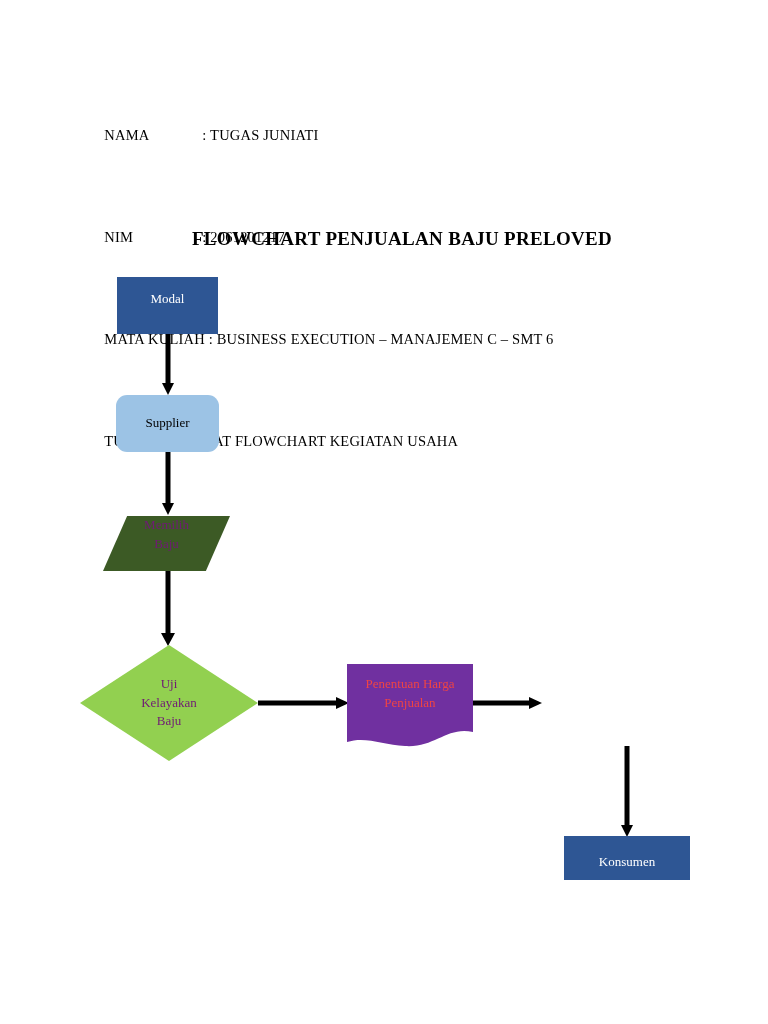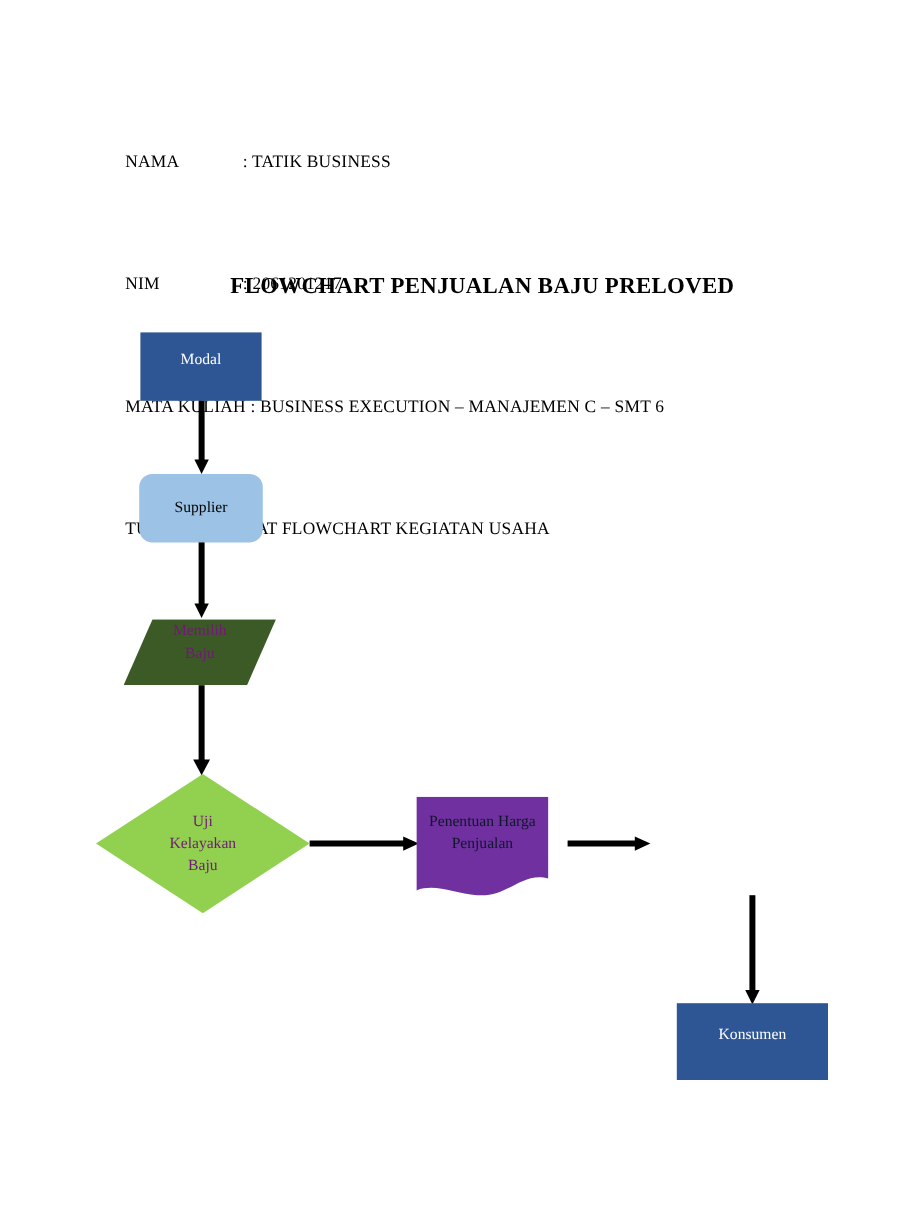--- a/index.html
+++ b/index.html
@@ -141,23 +141,23 @@
     height: 100%;
     background: #92D050;
     clip-path: polygon(50% 0%, 100% 50%, 50% 100%, 0% 50%);
     z-index: 0;
   }
 
   
   #node-harga {
     left: 347px;
     top: 664px;
-    width: 110px;
+    width: 126px;
     height: 86px;
-    color: #0f172a;
+    color: #ef4444;
     align-items: flex-start;
     padding-top: 11px;
   }
   #node-harga .shape,
   #node-pemasaran .shape {
     position: absolute;
     left: 0;
     top: 0;
     width: 100%;
     height: 100%;
@@ -182,21 +182,21 @@
   }
   #node-pemasaran .label {
     line-height: 2.0;
   }
 
   
   #node-konsumen {
     left: 564px;
     top: 836px;
     width: 126px;
-    height: 64px;
+    height: 44px;
     background: #2E5694;
     color: #ffffff;
     align-items: flex-start;
     padding-top: 17px;
   }
 
   
   .connector {
     position: absolute;
   }
@@ -204,21 +204,21 @@
     display: block;
     overflow: visible;
   }
 </style>
 </head>
 <body>
 
 <div id="doc-header">
 
   <div class="hdr-line">
-    <span class="hdr-label">NAMA</span><span>: TATIK BUSINESS</span>
+    <span class="hdr-label">NAMA</span><span>: TUGAS JUNIATI</span>
   </div>
 
   <div class="hdr-line">
     <span class="hdr-label">NIM</span><span>: 2061201217</span>
   </div>
 
   <div class="hdr-line">
     <span class="hdr-fullline">MATA KULIAH : BUSINESS EXECUTION – MANAJEMEN C – SMT 6</span>
   </div>
 

